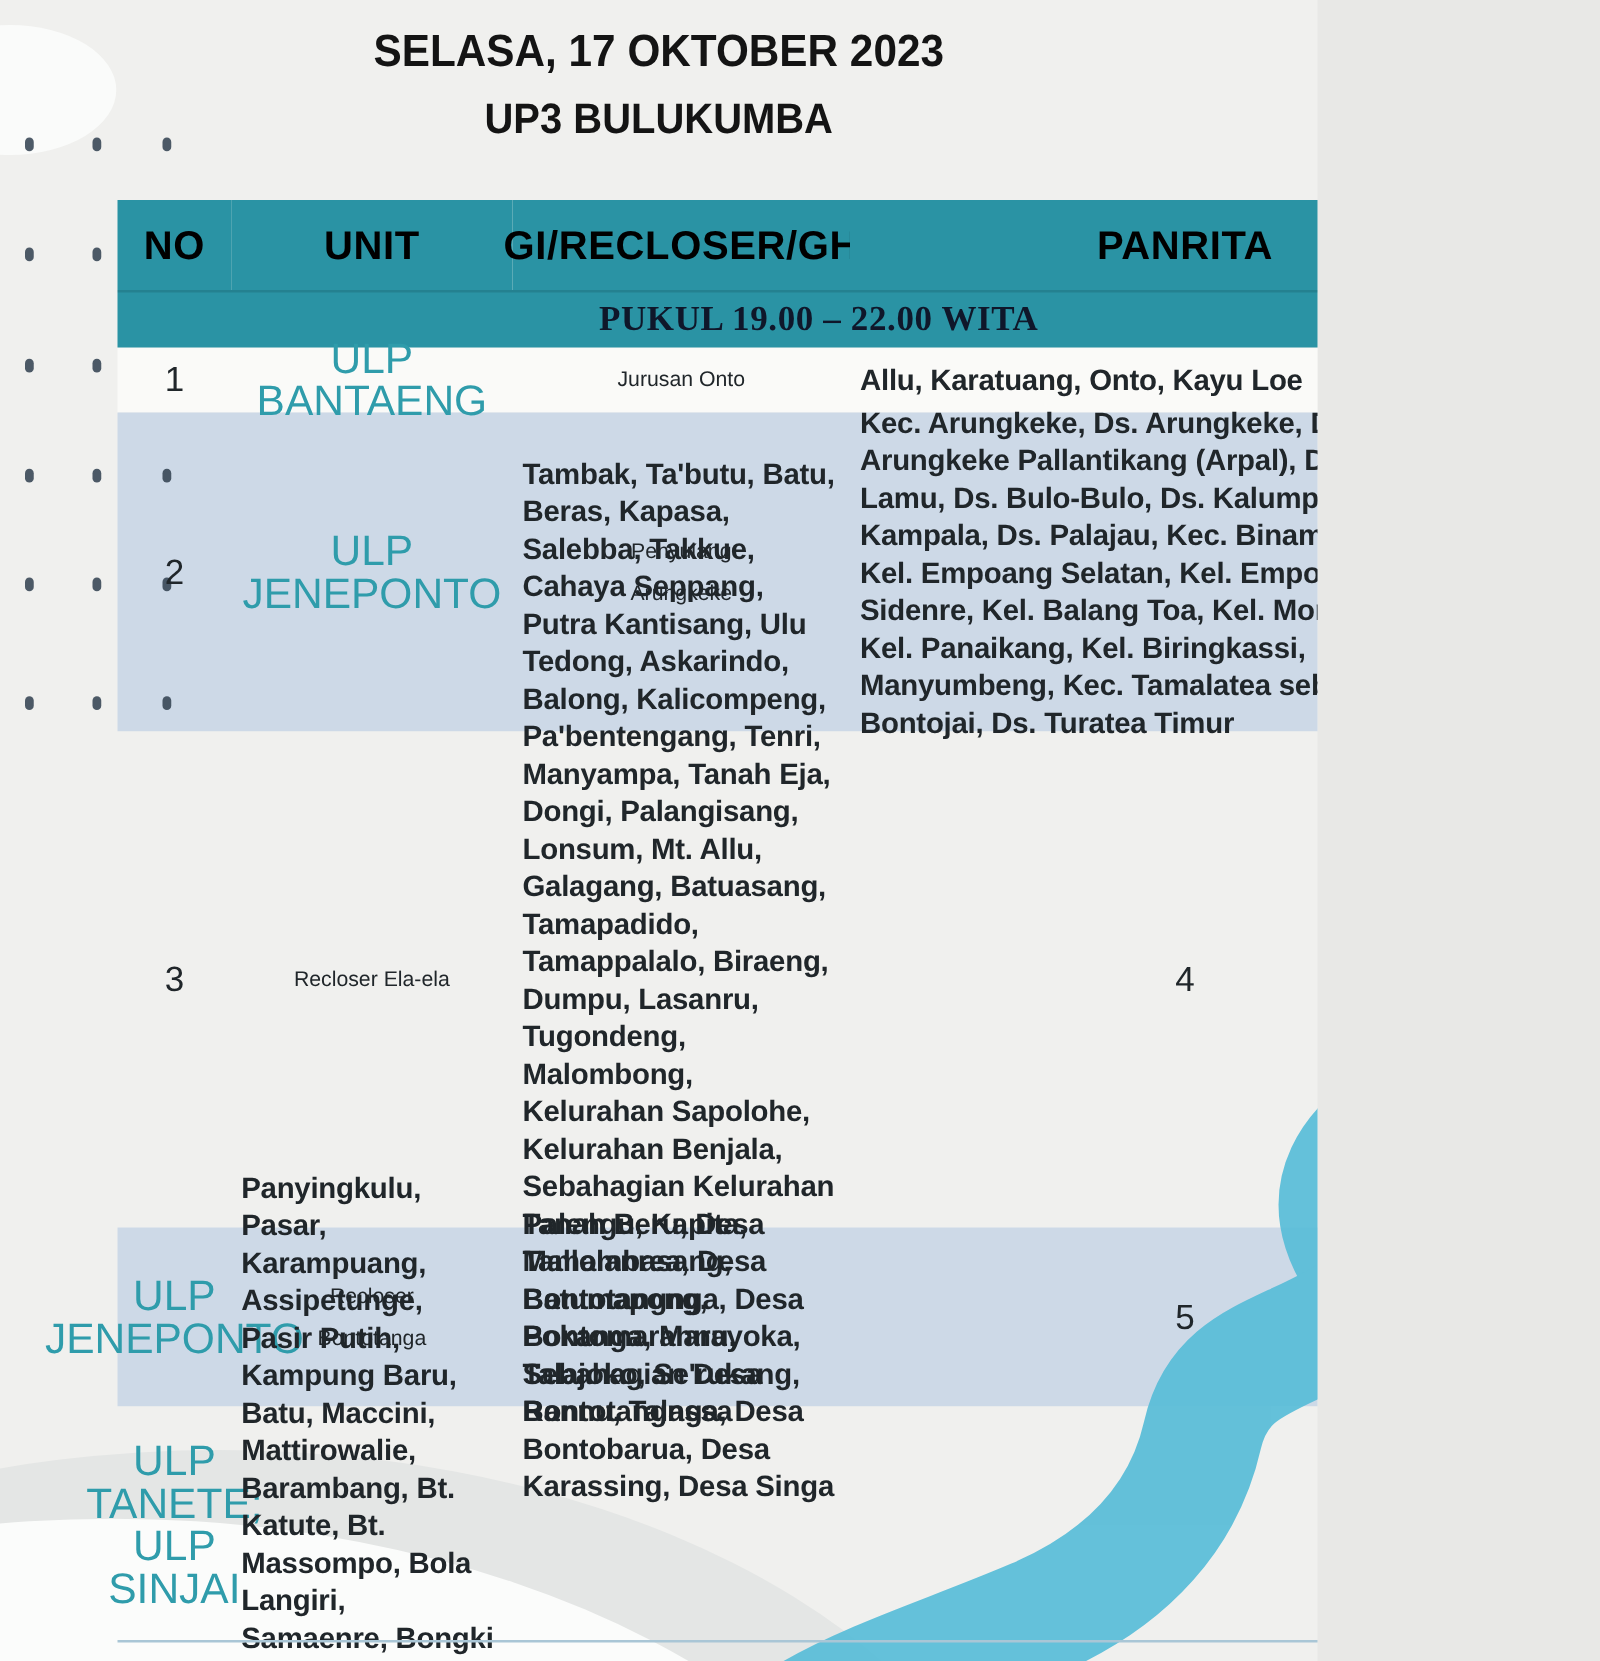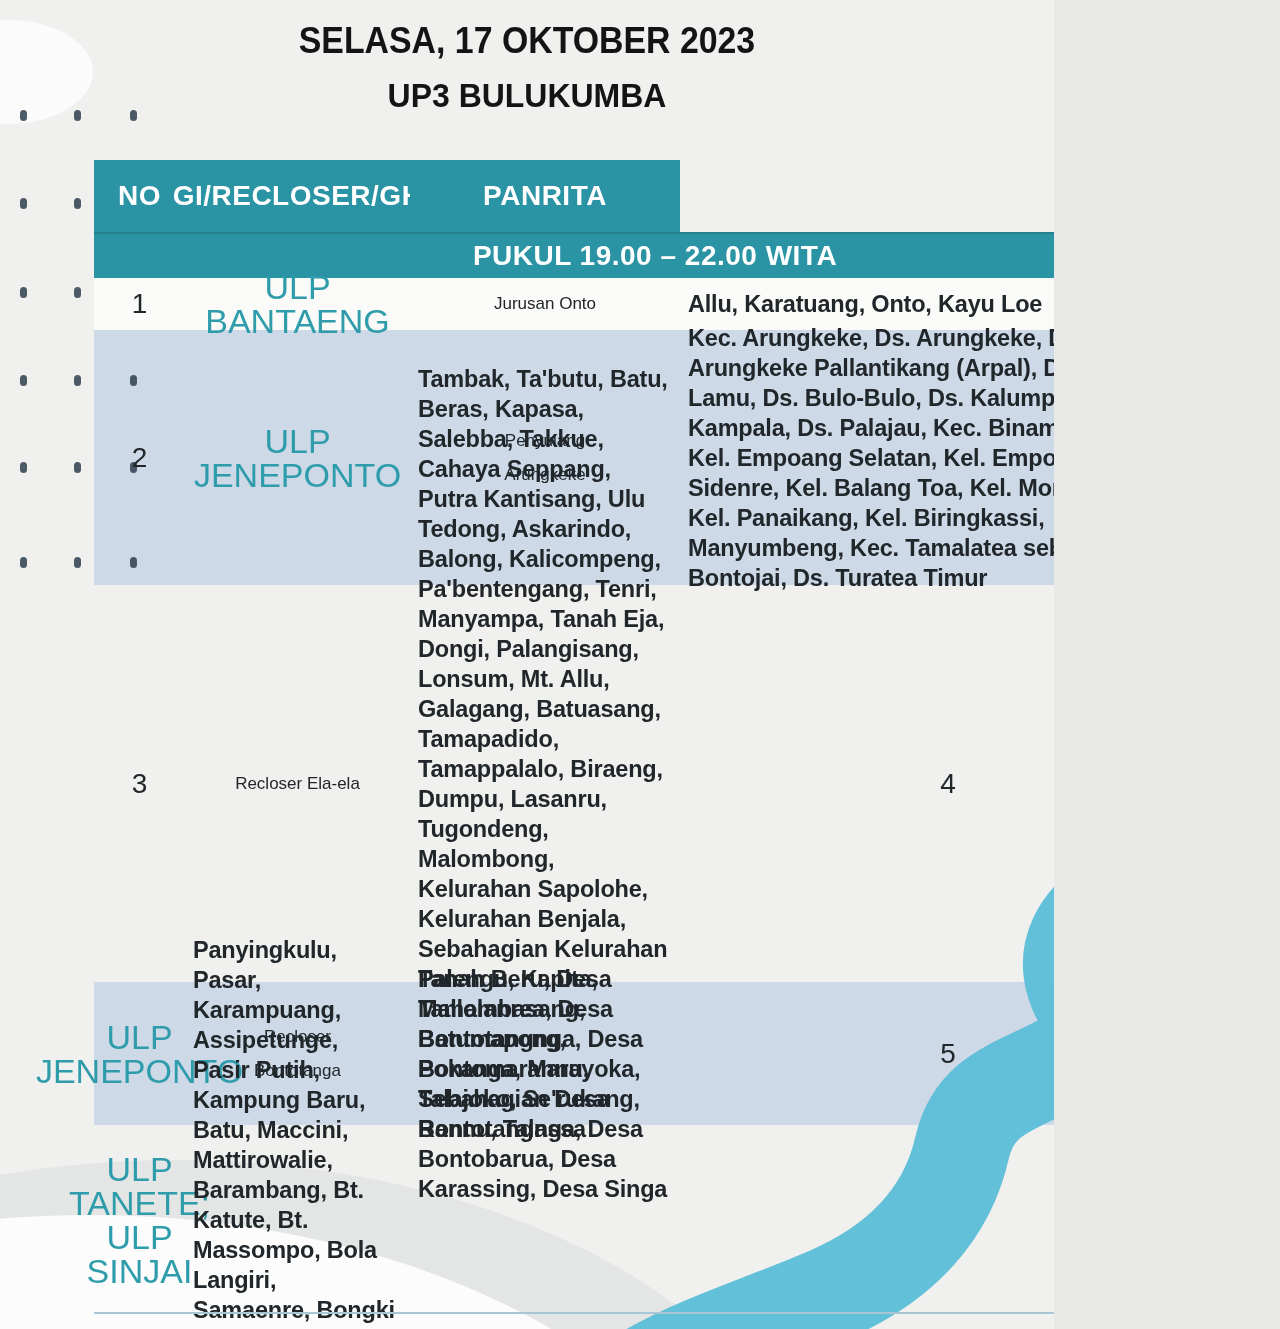--- a/index.html
+++ b/index.html
@@ -41,27 +41,27 @@
     position:absolute;left:94px;top:160px;width:1122px;z-index:3;
     display:grid;
     grid-template-columns:91px 225px 270px 536px;
     grid-template-rows:72px 46px 52px 255px 397px 143px 190px;
   }
   .cell{
     display:flex;align-items:center;justify-content:center;
     text-align:center;color:var(--text-dark);
   }
   .th{
-    background:var(--teal-header);color:#ffffff;
-    font-weight:bold;font-size:28px;letter-spacing:.5px;
+    background:var(--teal-header);color:#000000;
+    font-weight:bold;font-size:32px;letter-spacing:.5px;
   }
   .pukul{
     grid-column:1 / -1;background:var(--teal-header);
     border-top:2px solid rgba(0,0,0,.12);
-    color:#ffffff;font-weight:bold;font-size:28px;letter-spacing:.5px;
+    color:#0f172a;font-weight:bold;font-size:28px;letter-spacing:.5px;font-family:Liberation Serif, serif;
   }
   .no{font-size:28px;}
   .unit{
     font-weight:normal;color:var(--unit-teal);font-size:34px;
     line-height:34px;white-space:pre-line;
   }
   .gi{font-size:17px;line-height:34px;white-space:pre-line;}
   .wilayah{
     justify-content:flex-start;text-align:left;
     padding-left:8px;padding-right:12px;box-sizing:border-box;
@@ -110,20 +110,21 @@
   <svg class="swoosh-svg" width="1280" height="1329" viewBox="0 0 1280 1329">
     <path d="M1183 873 C1070 900 1040 968 1108 1032 C1178 1098 1210 1168 1152 1238 C1128 1268 1120 1300 1122 1345" fill="none" style="stroke:var(--swoosh-cyan)" stroke-width="98" stroke-linecap="round"></path>
     <path d="M1108 1032 C1040 1088 978 1078 962 1148 C948 1210 905 1262 828 1295 C760 1324 700 1342 648 1372" fill="none" style="stroke:var(--swoosh-cyan)" stroke-width="96" stroke-linecap="round"></path>
   </svg>
 
   <div class="title title-1">SELASA, 17 OKTOBER 2023</div>
   <div class="title title-2">UP3 BULUKUMBA</div>
 
   <div class="table">
     <div class="cell th">NO</div>
+    <div class="cell th">UNIT</div>
     <div class="cell th">GI/RECLOSER/GH</div>
     <div class="cell th">PANRITA</div>
 
     <div class="cell pukul">PUKUL 19.00 – 22.00 WITA</div>
 
     <div class="cell no">1</div>
     <div class="cell unit">ULP BANTAENG</div>
     <div class="cell gi">Jurusan Onto</div>
     <div class="cell wilayah">Allu, Karatuang, Onto, Kayu Loe</div>
 

